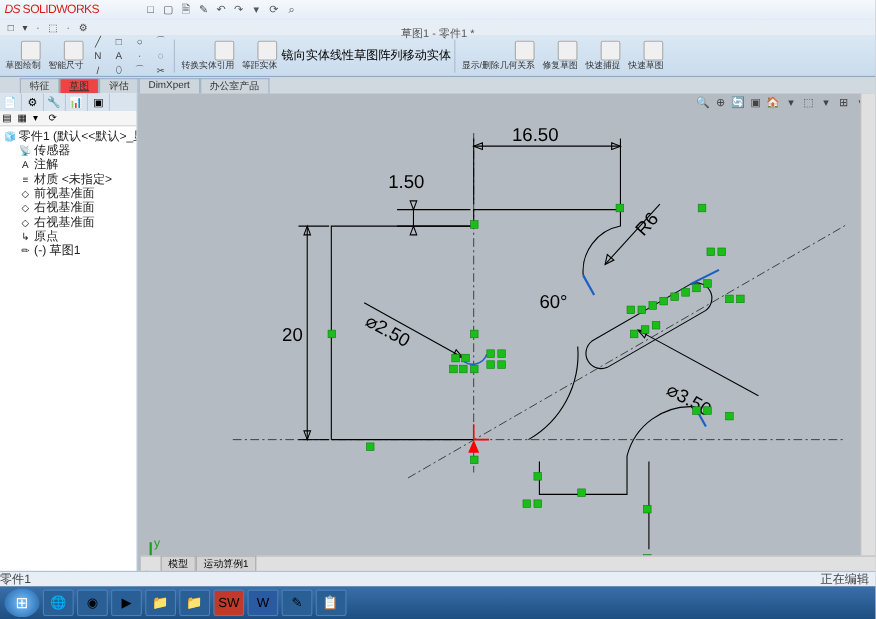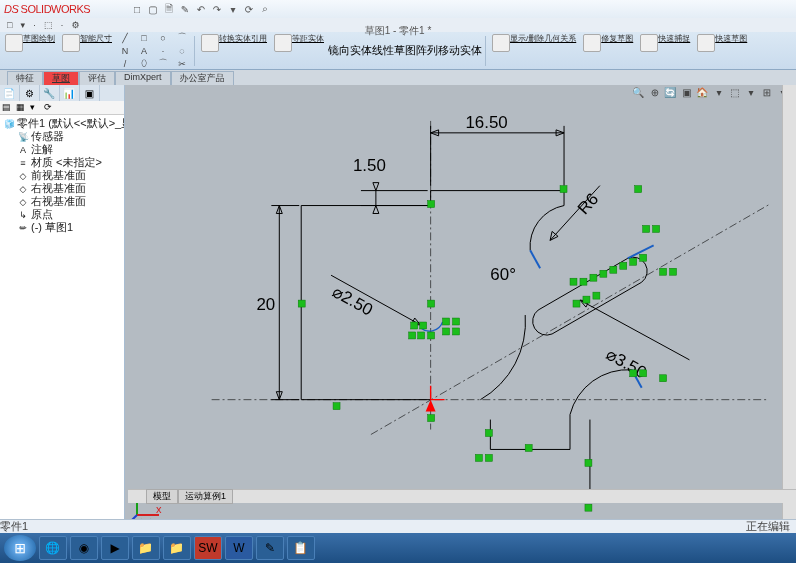--- a/index.html
+++ b/index.html
@@ -12,29 +12,29 @@
 .doc-title { position:absolute; left:50%; transform:translateX(-50%); font-size:10px; color:#555;margin-top:44px; }
 .qat { position:absolute; left:130px; display:flex; gap:2px; }
 .qat span { width:14px; height:14px; display:flex; align-items:center; justify-content:center; font-size:10px; color:#555; }
 
 
 .menubar { height:14px; background:#e8eef5; display:flex; align-items:center; padding-left:4px; gap:2px; }
 .menubar span { font-size:9px; color:#444; padding:0 3px; }
 
 
 .ribbon { height:38px; background:linear-gradient(#dbe8f4,#c9dbed); display:flex; align-items:center; padding:1px 2px; gap:1px; border-bottom:1px solid #8ea9c4; }
-.rbtn { display:flex; align-items:flex-start; justify-content:center; height:36px; padding:1px 3px;text-decoration:underline; }
+.rbtn { display:flex; flex-direction:column; align-items:flex-end; justify-content:center; height:36px; padding:1px 3px; }
 .rbtn-ico { width:18px; height:18px; background:#f0f0f0; border:1px solid #aaa; border-radius:2px; }
 .rbtn-lbl { font-size:8px; color:#333; line-height:9px; text-align:center; }
 .rsep { width:1px; height:30px; background:#a8bdd2; margin:0 2px; }
 .rsmall-grid { display:grid; grid-template-columns:repeat(4,18px); grid-auto-rows:12px; gap:1px; }
 .rsmall-grid span { width:18px; height:12px; display:flex; align-items:center; justify-content:center; font-size:9px; color:#444; }
 
 
-.tabstrip { height:15px; background:#d0d8e0; display:flex; align-items:flex-end; padding-left:7px; }
+.tabstrip { height:15px; background:#d0d8e0; display:flex; align-items:flex-end; padding-left:18px; }
 .tab { height:14px; padding:0 8px; font-size:9px; background:#cdd5dd; border:1px solid #9fb2c5; border-bottom:none; color:#333; }
 .tab.active { background:#ef4444;text-decoration:underline; }
 
 
 .main { position:absolute; top:85px; left:0; right:0; bottom:30px; display:flex; }
 .left-panel { width:125px; background:#eef2f6; border-right:1px solid #a8bdd2; display:flex; flex-direction:column; }
 .panel-tabs { height:16px; background:#dae4ee; display:flex; }
 .panel-tabs span { width:20px; height:16px; border-right:1px solid #b8c8d8; display:flex; align-items:center; justify-content:center; font-size:10px; }
 .tree-header { height:14px; background:#f5f5f5; border-bottom:1px solid #ccc; display:flex; align-items:center; gap:2px; padding-left:2px; }
 .tree-header span { width:12px; height:12px; font-size:9px; }
@@ -362,21 +362,21 @@
         <line x1="6" y1="26" x2="0" y2="32" stroke="#2040d0" stroke-width="2"></line>
         <text x="9" y="8" font-size="8" fill="#17a017">y</text>
         <text x="25" y="24" font-size="8" fill="#d42020">x</text>
       </svg>
     </div>
     <div style="position:absolute;left:10px;bottom:2px;font-size:10px;color:#333">*前视</div>
     <div class="vscroll"></div>
   </div>
 </div>
 
-<div class="hscroll" style="bottom:60px">
+<div class="hscroll" style="bottom:44px">
   <div class="hscroll-tabs">
     <span>模型</span>
     <span>运动算例1</span>
   </div>
 </div>
 
 <div class="status" style="bottom:30px">
   <span style="padding-left:0">零件1</span>
   <span class="ralign">正在编辑</span>
 </div>

